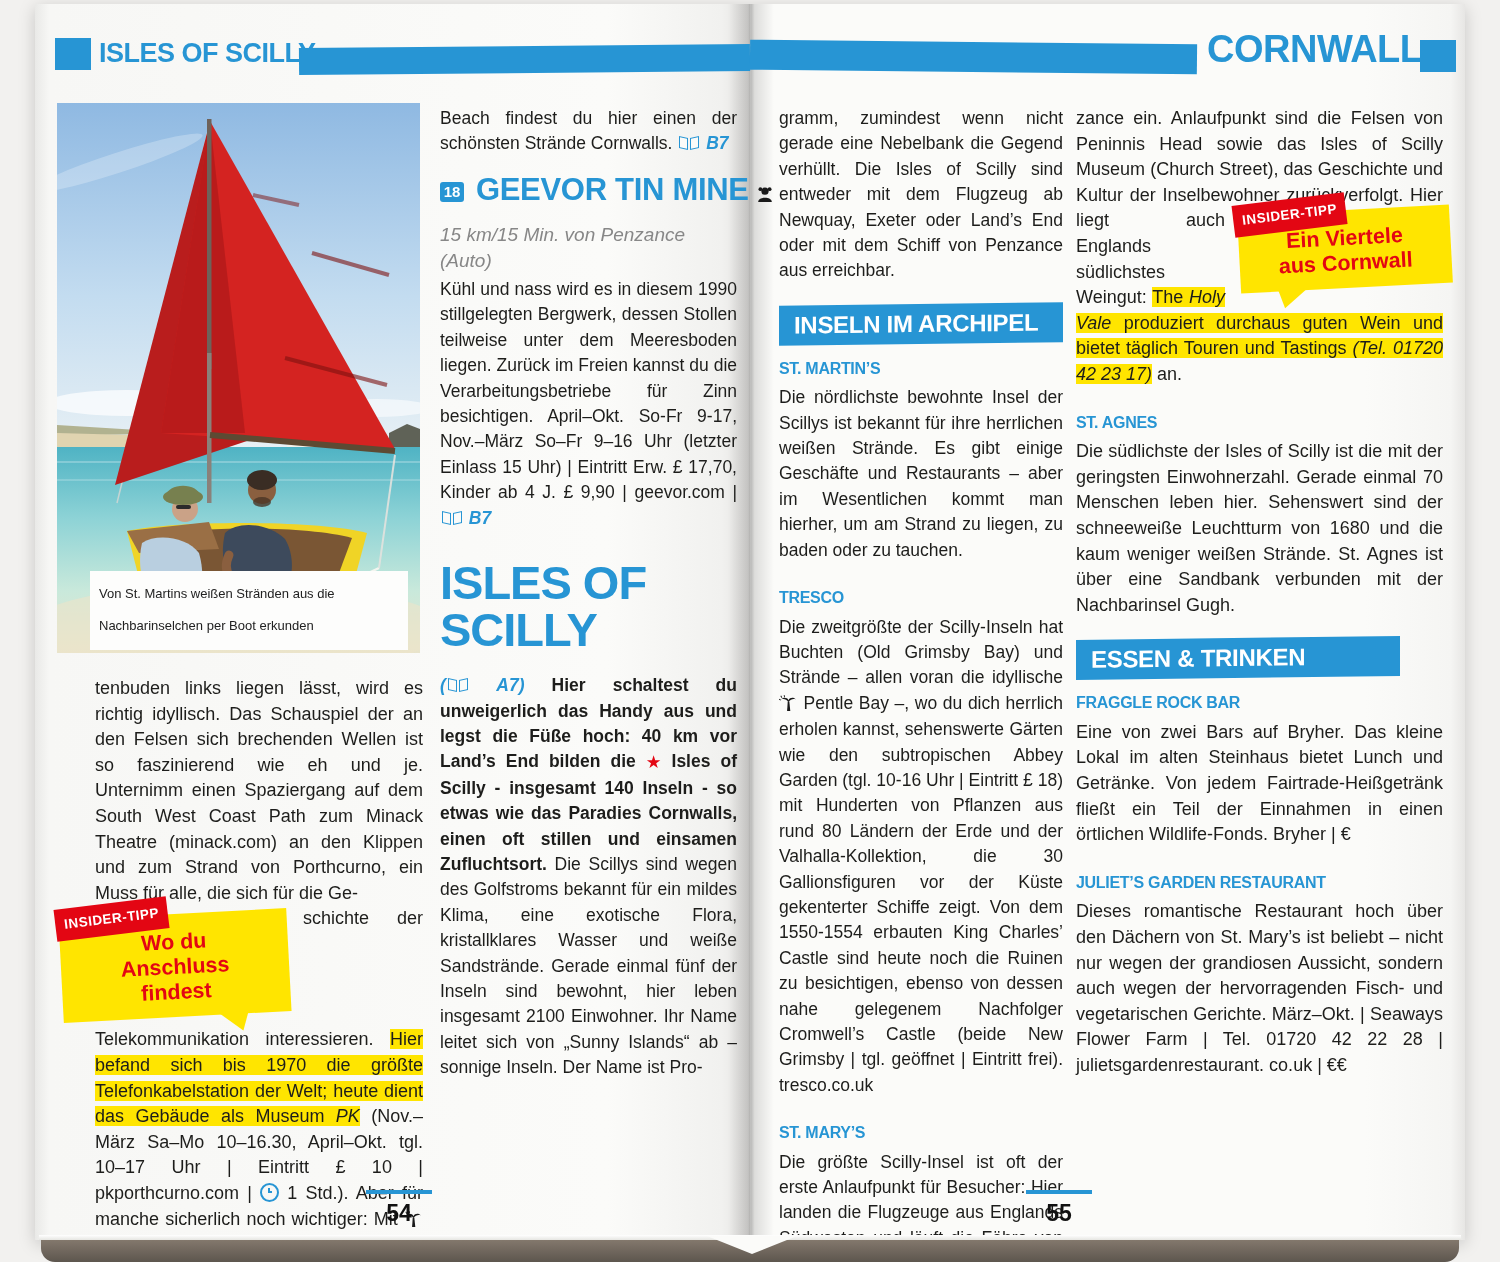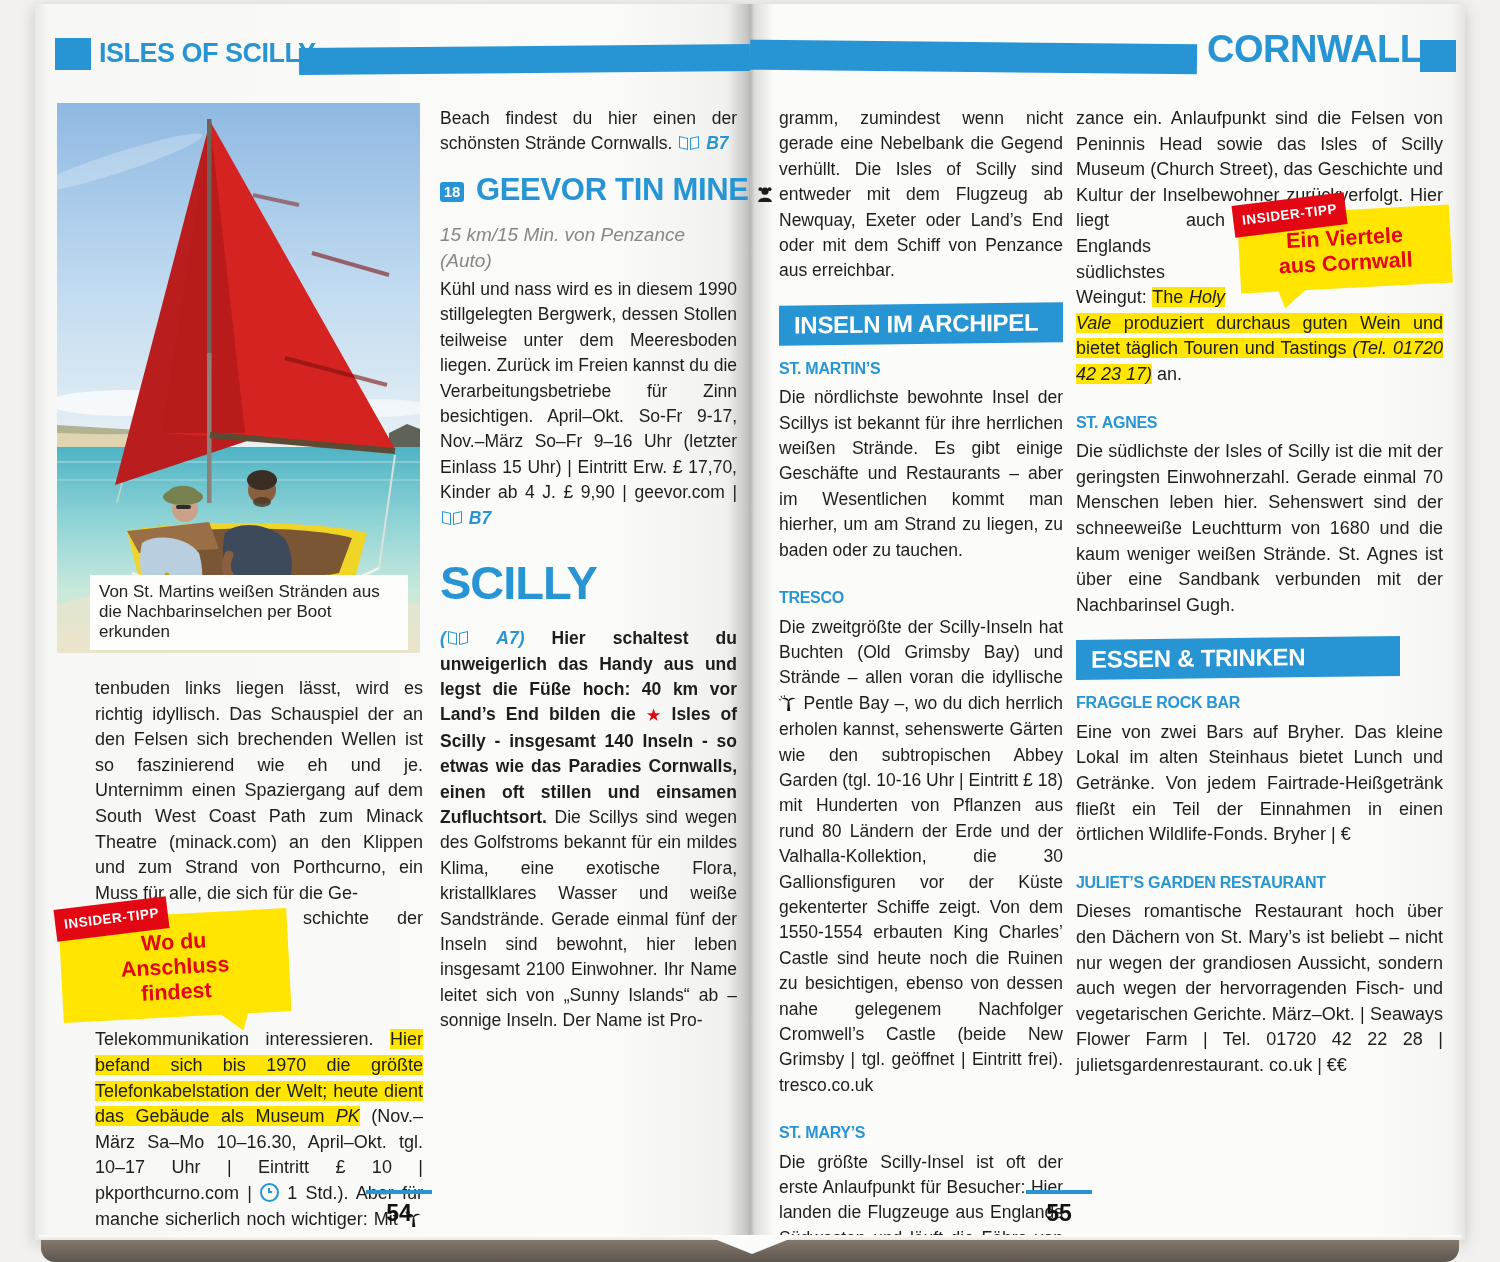--- a/index.html
+++ b/index.html
@@ -75,21 +75,21 @@
     border-left:30px solid transparent;border-top:19px solid #ffe500;transform:skewX(-18deg);}
   .tip-right .tip-bubble::after{content:"";position:absolute;bottom:-17px;left:40px;
     border-right:30px solid transparent;border-top:19px solid #ffe500;transform:skewX(18deg);}
   .tip-ribbon{position:absolute;z-index:2;top:-11px;left:-6px;background:#e30613;color:#fff;
     font-weight:bold;font-size:13.5px;letter-spacing:.5px;padding:3px 9px;transform:rotate(-7deg);}
 
   
   .photo{position:absolute;left:22px;top:99px;width:363px;height:550px;}
   .photo svg{position:absolute;left:0;top:0;}
   .caption{position:absolute;left:33px;bottom:3px;width:300px;background:#fdfdfc;
-    padding:7px 9px 8px;font-size:17px;line-height:20px;color:#222;}
+    padding:7px 9px 8px;font-size:13px;line-height:32px;color:#222;}
 
   
   .pn{position:absolute;width:72px;text-align:center;}
   .pn .rule{width:66px;height:4px;background:#2795d4;margin:0 auto;}
   .pn .num{font-weight:bold;font-size:23px;color:#111;margin-top:6px;}
 </style>
 </head>
 <body>
 
 <div class="book">
@@ -201,20 +201,21 @@
                 <circle cx="11" cy="5.2" r="3.6"></circle>
                 <circle cx="6.4" cy="3.2" r="1.9"></circle>
                 <circle cx="15.6" cy="3.2" r="1.9"></circle>
                 <path d="M4.2 16 C4.2 10.4 17.8 10.4 17.8 16 Z"></path>
               </g>
             </svg></span>
       </div>
       <div class="dist">15 km/15 Min. von Penzance (Auto)</div>
       <p class="bt"><span>Kühl und nass wird es in diesem 1990 stillgelegten Bergwerk, dessen Stollen teilweise unter dem Meeresboden liegen. Zurück im Freien kannst du die Verarbeitungsbetriebe für Zinn besichtigen. </span><span class="i">April–Okt. So-Fr 9-17, Nov.–März So–Fr 9–16 Uhr (letzter Einlass 15 Uhr) | Eintritt Erw. £ 17,70, Kinder ab 4 J. £ 9,90 | geevor.com | </span><span class="inline-icon map-icon"></span><span class="mapref"> B7</span></p>
       <div class="main-title">
+        <div>ISLES OF</div>
         <div>SCILLY</div>
       </div>
       <p class="bt"><span class="mapref">(</span><span class="inline-icon map-icon"></span><span class="mapref"> A7)</span><span class="b"> Hier schaltest du unweigerlich das Handy aus und legst die Füße hoch: 40 km vor Land’s End bilden die </span><span class="inline-icon star-icon">★</span><span class="b"> Isles of Scilly - insgesamt 140 Inseln - so etwas wie das Paradies Cornwalls, einen oft stillen und einsamen Zufluchtsort.</span><span> Die Scillys sind wegen des Golfstroms bekannt für ein mildes Klima, eine exotische Flora, kristallklares Wasser und weiße Sandstrände. Gerade einmal fünf der Inseln sind bewohnt, hier leben insgesamt 2100 Einwohner. Ihr Name leitet sich von „Sunny Islands“ ab – sonnige Inseln. Der Name ist Pro-</span></p>
     </div>
 
     <div class="col" id="col3">
       <p class="bt"><span>gramm, zumindest wenn nicht gerade eine Nebelbank die Gegend verhüllt. Die Isles of Scilly sind entweder mit dem Flugzeug ab Newquay, Exeter oder Land’s End oder mit dem Schiff von Penzance aus erreichbar.</span></p>
       <div class="banner">INSELN IM ARCHIPEL</div>
       <div class="subhead first">ST. MARTIN’S</div>
       <p class="bt"><span>Die nördlichste bewohnte Insel der Scillys ist bekannt für ihre herrlichen weißen Strände. Es gibt einige Geschäfte und Restaurants – aber im Wesentlichen kommt man hierher, um am Strand zu liegen, zu baden oder zu tauchen.</span></p>

